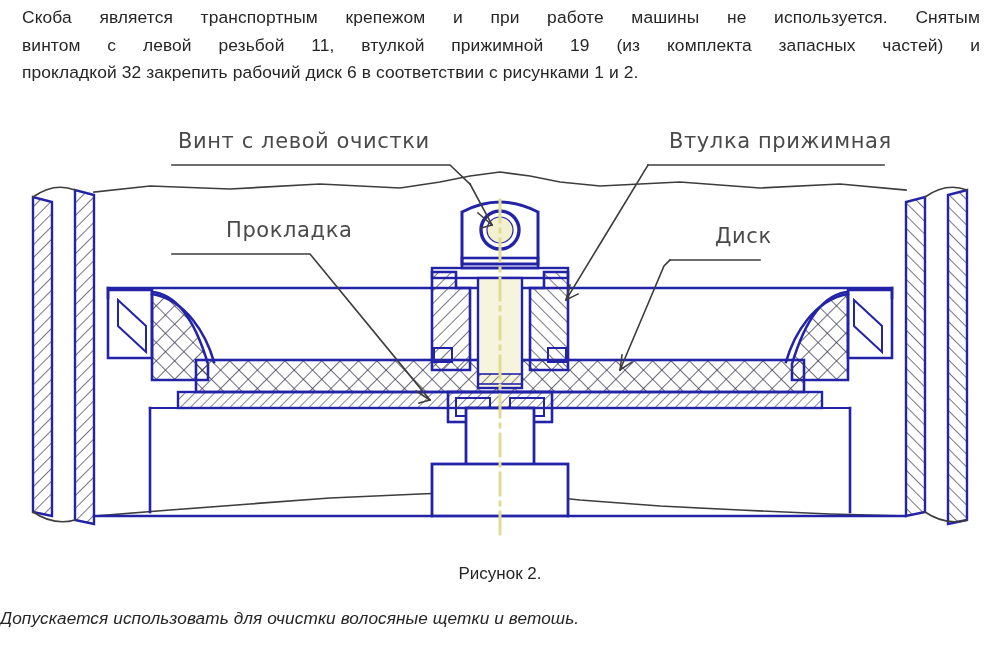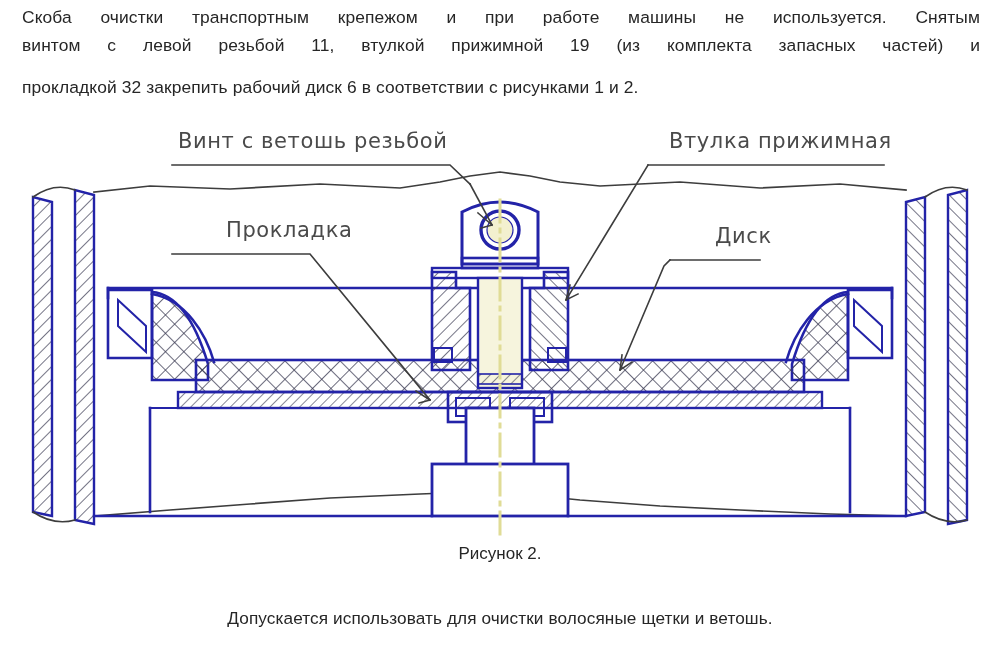--- a/index.html
+++ b/index.html
@@ -30,21 +30,20 @@
     letter-spacing: 0.1px;
   }
   #intro-paragraph .ln {
     display: block;
     text-align: justify;
     text-align-last: justify;
     white-space: nowrap;
   }
   #intro-paragraph .ln.last {
     text-align-last: left;
-    margin-top: 15px;
   }
 
   
   #figure-drawing {
     position: absolute;
     left: 0;
     top: 112px;
     width: 1000px;
     height: 430px;
   }
@@ -65,42 +64,43 @@
   }
   #label-screw      { left: 178px; top: 129px; }
   #label-gasket     { left: 178px; top: 218px; margin-left: 48px; }
   #label-bushing    { left: 669px; top: 129px; }
   #label-disk       { left: 676px; top: 224px; margin-left: 39px; }
 
   
   #figure-caption {
     position: absolute;
     left: 0;
-    top: 544px;
+    top: 564px;
     width: 1000px;
     text-align: center;
     font-size: 17px;
     color: #262626;
   }
   #closing-note {
     position: absolute;
     left: 0;
     top: 608px;
     width: 1000px;
-    text-align: center;
+    text-align: left;
     font-size: 17.2px;
     color: #262626;
     letter-spacing: 0.1px;
+    font-style: italic;
   }
 </style>
 </head>
 <body>
 
 <div id="intro-paragraph">
-  <span class="ln">Скоба очистки транспортным крепежом и при работе машины не используется. Снятым</span>
+  <span class="ln">Скоба является транспортным крепежом и при работе машины не используется. Снятым</span>
   <span class="ln">винтом с левой резьбой 11, втулкой прижимной 19 (из комплекта запасных частей) и</span>
   <span class="ln last">прокладкой 32 закрепить рабочий диск 6 в соответствии с рисунками 1 и 2.</span>
 </div>
 
 <div id="figure-drawing">
 <svg viewBox="0 0 1000 430" xmlns="http://www.w3.org/2000/svg">
   <defs>
 
     <pattern id="hatchDiag" width="9" height="9" patternUnits="userSpaceOnUse" patternTransform="rotate(45)">
       <line x1="0" y1="0" x2="0" y2="9" stroke="#3a3a52" stroke-width="1.4"></line>
@@ -227,19 +227,19 @@
     <g stroke="#3d3d3d" stroke-width="1.6" fill="none">
       <path d="M670 148 L760 148"></path>
       <path d="M670 148 L664 154 L620 258"></path>
       <path d="M620 258 L622 243 M620 258 L632 250"></path>
     </g>
 
   </g>
 </svg>
 </div>
 
-<div class="callout-label" id="label-screw">Винт с ветошь резьбой</div>
+<div class="callout-label" id="label-screw">Винт с левой очистки</div>
 <div class="callout-label" id="label-gasket">Прокладка</div>
 <div class="callout-label" id="label-bushing">Втулка прижимная</div>
 <div class="callout-label" id="label-disk">Диск</div>
 
 <div id="figure-caption">Рисунок 2.</div>
 <div id="closing-note">Допускается использовать для очистки волосяные щетки и ветошь.</div>
 
 </body></html>

